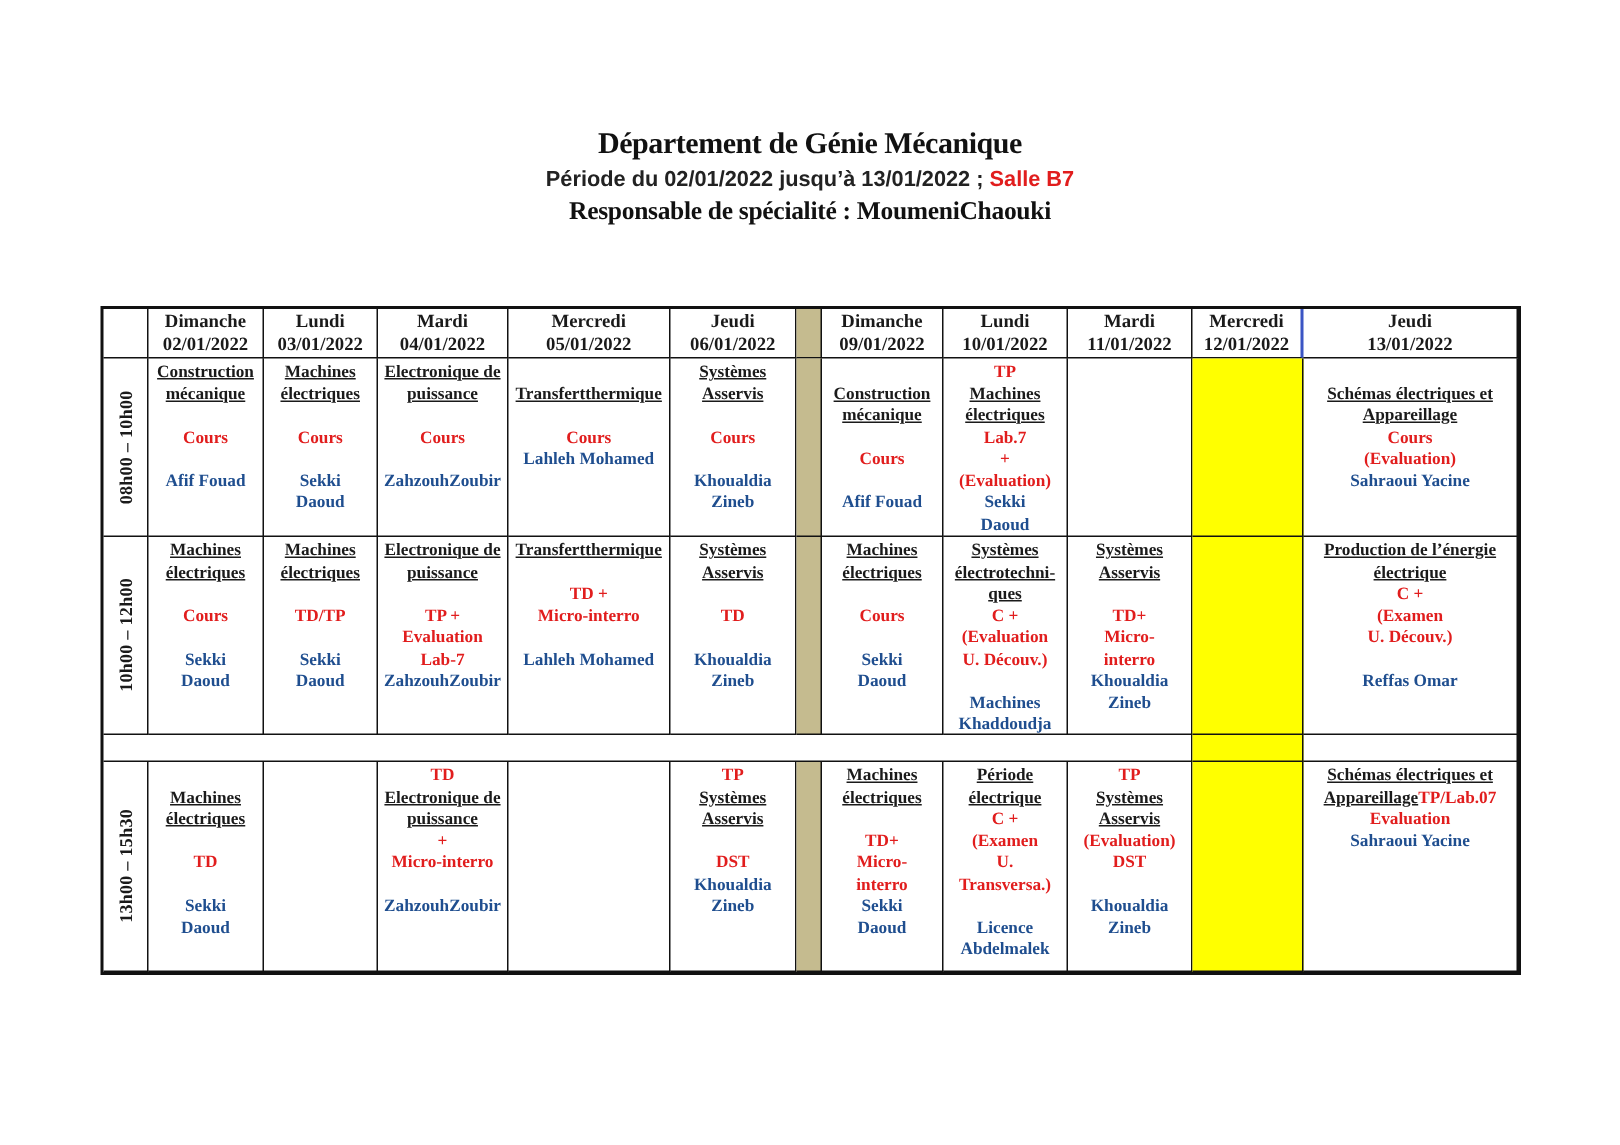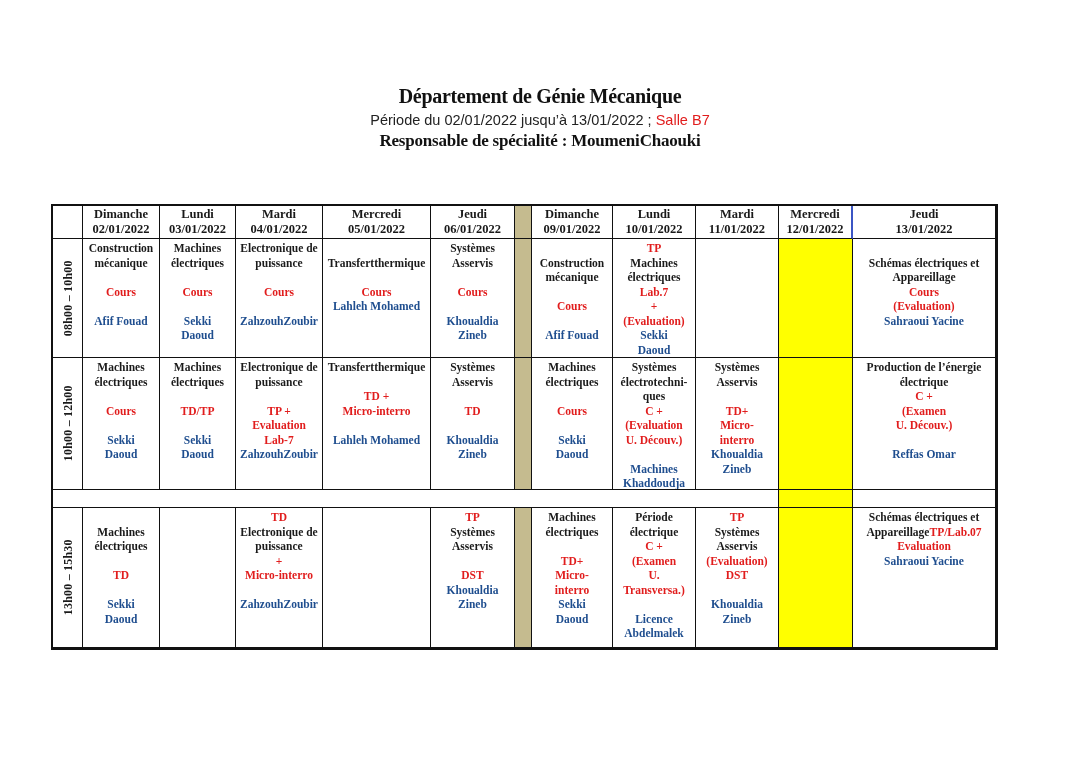--- a/index.html
+++ b/index.html
@@ -4,47 +4,47 @@
 <style>
   html,body{margin:0;padding:0;}
   body{
     width:1080px;height:763px;background:#ffffff;position:relative;
     font-family:"Liberation Serif", serif;overflow:hidden;
   }
   
   .doc-head{position:absolute;left:0;top:84px;width:1080px;text-align:center;}
   .h1{font-size:20px;font-weight:bold;color:#111;line-height:24px;letter-spacing:-0.3px;}
   .h2{font-size:20px;font-weight:bold;color:#111;line-height:24px;letter-spacing:-0.3px;}
-  .h3{font-family:"Liberation Sans", sans-serif;font-size:14.5px;font-weight:normal;color:#222;line-height:20px;margin-top:2px;}
+  .h3{font-family:"Liberation Sans", sans-serif;font-size:14.5px;font-weight:bold;color:#222;line-height:20px;margin-top:2px;}
   .h3 .salle{color:#e11d1d;}
   .h4{font-size:17px;font-weight:bold;color:#111;line-height:22px;letter-spacing:-0.2px;}
 
   
   #grid{
-    position:absolute;left:51px;top:204px;
+    position:absolute;left:67px;top:204px;
     display:grid;
     grid-template-columns:30px 77px 76px 87px 108px 84px 17px 81px 83px 83px 74px 143px;
     grid-template-rows:33px 119px 132px 18px 140px;
     border:2px solid #111;
     background:#fff;
   }
   .c{
     border-right:1px solid #111;border-bottom:1px solid #111;
     box-sizing:border-box;overflow:hidden;
     text-align:center;padding-top:2px;
     font-weight:bold;font-size:11.5px;line-height:14.5px;color:#1a1a1a;
   }
   .hd{display:flex;flex-direction:column;justify-content:center;font-size:12.5px;line-height:15px;padding-top:0;}
   .sep{background:#c5bb8f;}
   .yellow{background:#ffff00;}
   .blue-r{border-right:2px solid #3b55c4;}
   .time{display:flex;align-items:center;justify-content:center;padding:0;}
   .time > span{transform:rotate(-90deg);white-space:nowrap;font-size:12px;letter-spacing:0.2px;}
   .ln{white-space:nowrap;}
-  .t-k{color:#1a1a1a;}
+  .t-k{color:#1a1a1a;text-decoration:underline;}
   .t-r{color:#e11d1d;}
   .t-b{color:#1f4e8f;}
 </style>
 </head>
 <body>
 
 <div class="doc-head">
   <div class="h1">Département de Génie Mécanique</div>
   <div class="h3"><span>Période du 02/01/2022 jusqu’à 13/01/2022 ; </span><span class="salle">Salle B7</span></div>
   <div class="h4">Responsable de spécialité : MoumeniChaouki</div>

